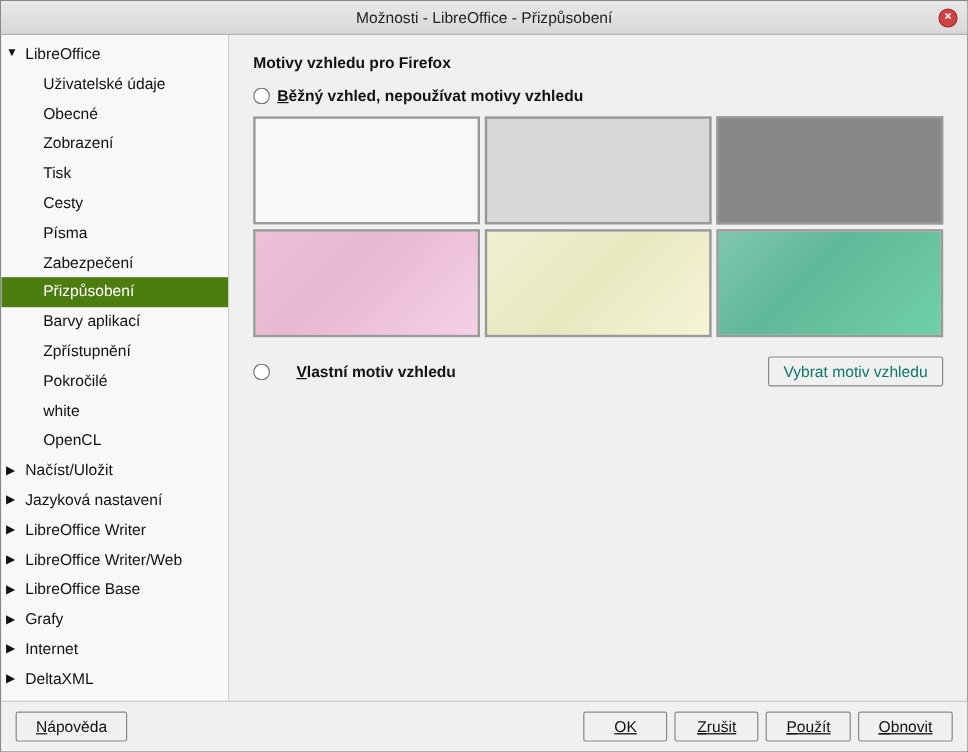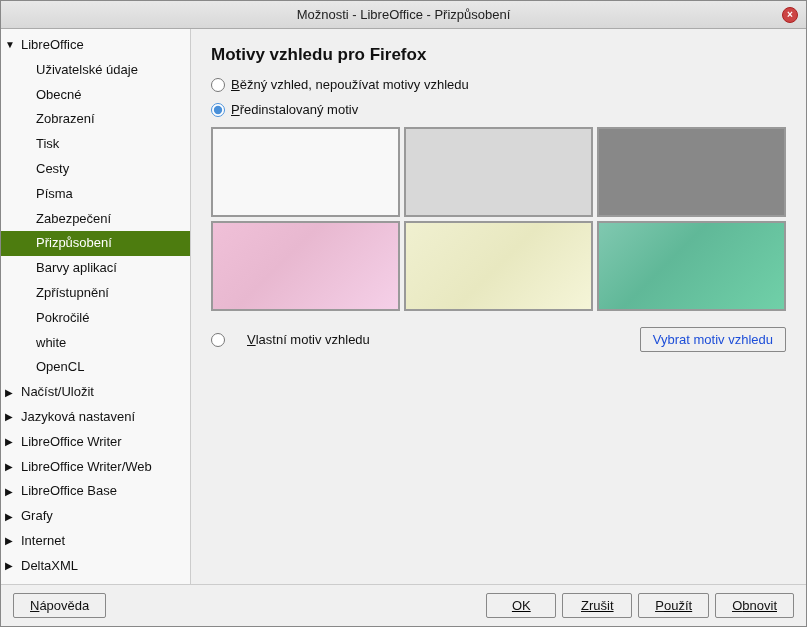--- a/index.html
+++ b/index.html
@@ -91,41 +91,42 @@
       font-size: 10px;
       width: 12px;
       display: inline-block;
     }
     .main-panel {
       flex: 1;
       padding: 16px 20px;
       overflow-y: auto;
     }
     .section-title {
-      font-size: 17px;
+      font-size: 13px;
       font-weight: bold;
       margin-bottom: 12px;
       color: #111;
     }
     .radio-option {
       display: flex;
       align-items: center;
       gap: 6px;
       margin-bottom: 10px;
       cursor: pointer;
     }
     .radio-input {
       width: 14px;
       height: 14px;
       accent-color: #4a90d9;
       cursor: pointer;
     }
     .radio-label {
       font-size: 13px;
       color: #111;
+      font-weight: bold;
     }
     .themes-grid {
       display: grid;
       grid-template-columns: repeat(3, 1fr);
       gap: 4px;
       margin-bottom: 16px;
       margin-top: 8px;
     }
     .theme-cell {
       border: 2px solid #999;
@@ -155,21 +156,21 @@
       align-items: center;
       gap: 22px;
     }
     .select-theme-btn {
       padding: 4px 12px;
       background: #f0f0f0;
       border: 1px solid #888;
       border-radius: 2px;
       cursor: pointer;
       font-size: 13px;
-      color: #1d4ed8;
+      color: #0f766e;
     }
     .footer {
       border-top: 1px solid #ccc;
       padding: 8px 12px;
       display: flex;
       align-items: center;
       justify-content: space-between;
       background: #f0f0f0;
     }
     .footer-right {
@@ -283,24 +284,20 @@
     </div>
 
     <div class="main-panel">
       <div class="section-title">Motivy vzhledu pro Firefox</div>
 
       <label class="radio-option">
         <input type="radio" class="radio-input" name="theme-mode" style="">
         <span class="radio-label"><span class="underline">B</span>ěžný vzhled, nepoužívat motivy vzhledu</span>
       </label>
 
-      <label class="radio-option">
-        <input type="radio" class="radio-input" name="theme-mode" checked="" style="">
-        <span class="radio-label"><span class="underline">P</span>ředinstalovaný motiv</span>
-      </label>
 
       <div class="themes-grid">
         <div class="theme-cell theme-white"></div>
         <div class="theme-cell theme-lightgray"></div>
         <div class="theme-cell theme-darkgray"></div>
         <div class="theme-cell theme-pink"></div>
         <div class="theme-cell theme-cream"></div>
         <div class="theme-cell theme-teal"></div>
       </div>
 

